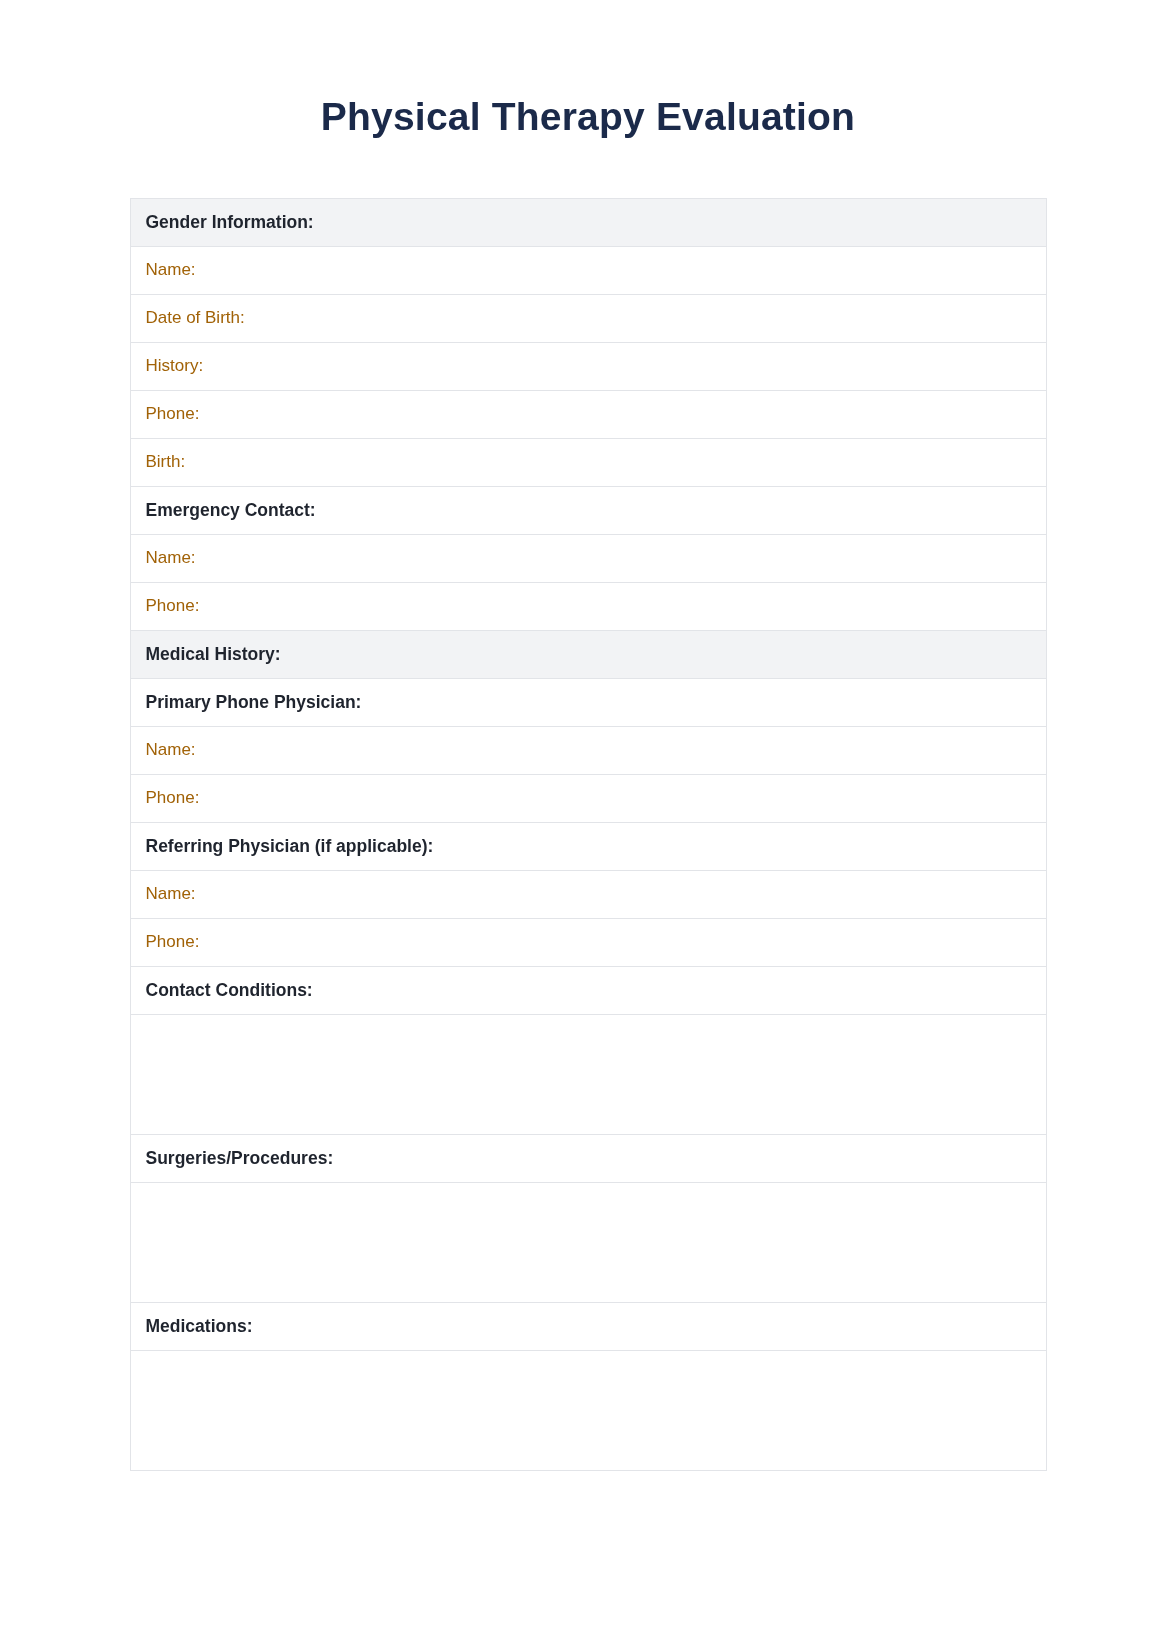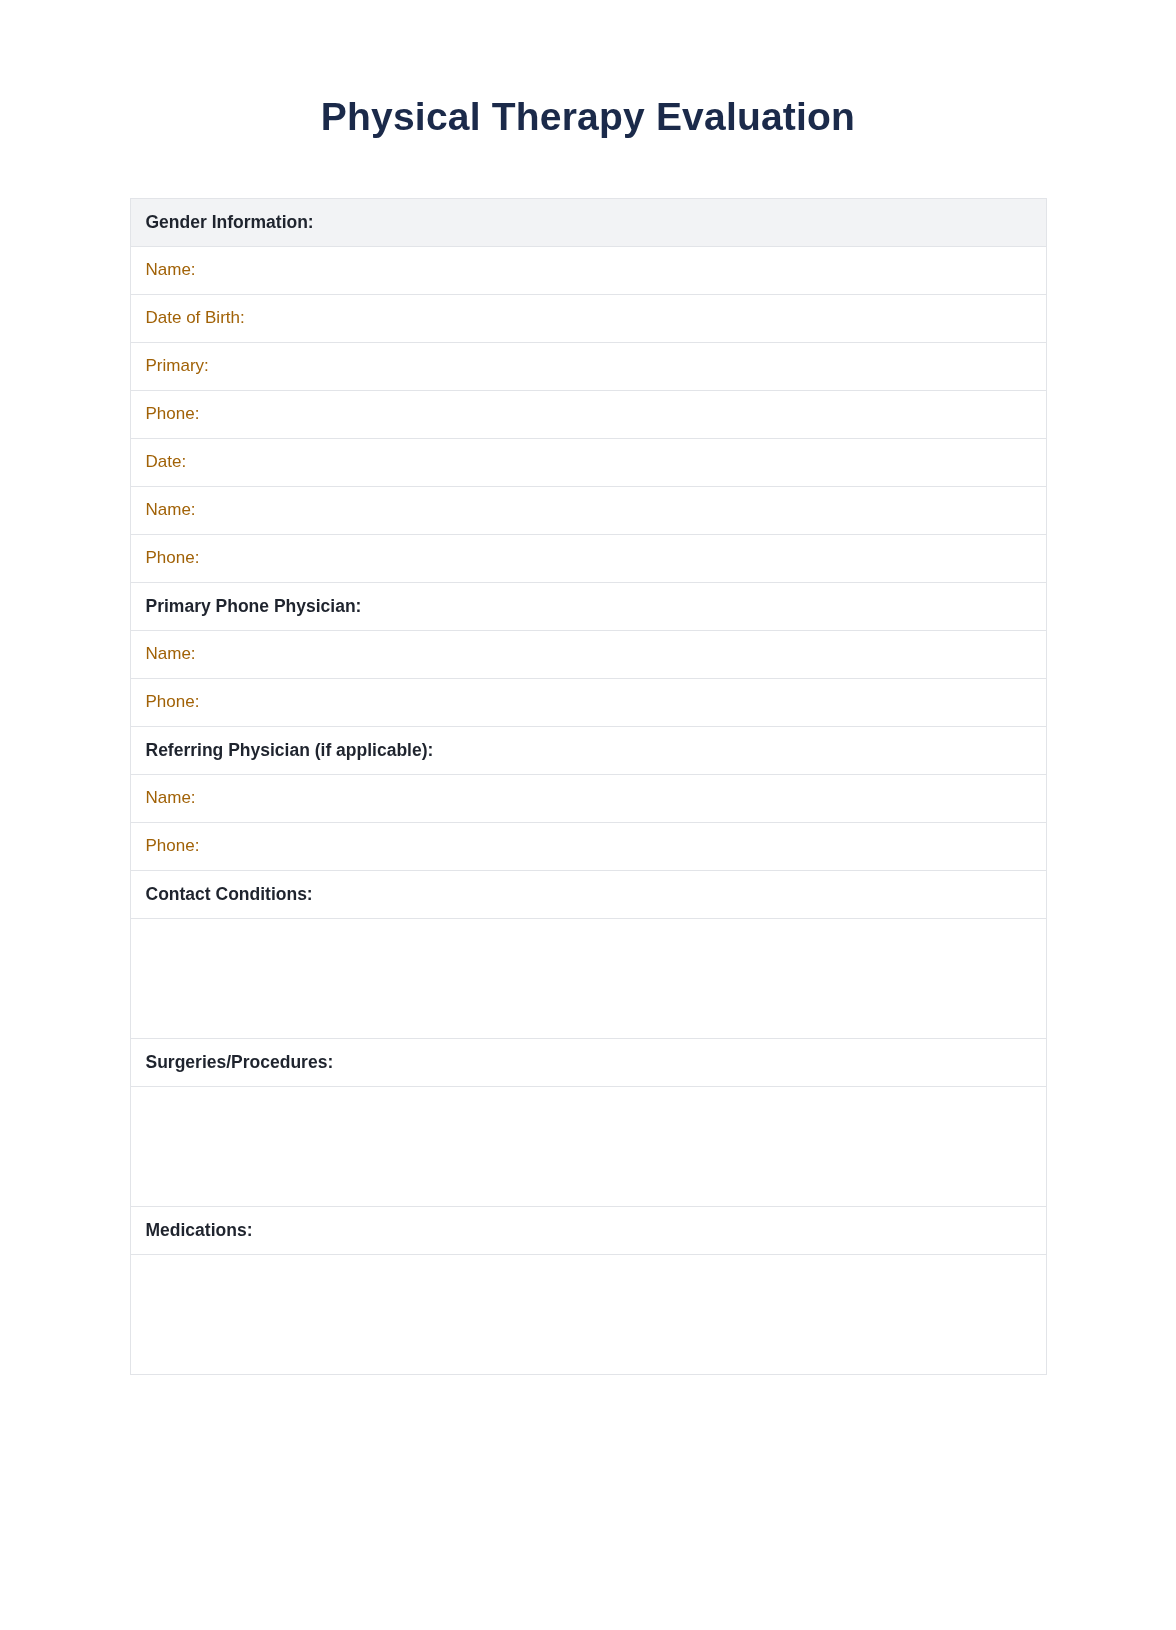--- a/index.html
+++ b/index.html
@@ -85,33 +85,39 @@
         <tr>
           <td class="section">Gender Information:</td>
         </tr>
         <tr>
           <td class="field">Name:</td>
         </tr>
         <tr>
           <td class="field">Date of Birth:</td>
         </tr>
         <tr>
-          <td class="field">Primary:</td>
+          <td class="field">History:</td>
         </tr>
         <tr>
           <td class="field">Phone:</td>
         </tr>
         <tr>
-          <td class="field">Date:</td>
+          <td class="field">Birth:</td>
+        </tr>
+        <tr>
+          <td class="subhead">Emergency Contact:</td>
         </tr>
         <tr>
           <td class="field">Name:</td>
         </tr>
         <tr>
           <td class="field">Phone:</td>
+        </tr>
+        <tr>
+          <td class="section">Medical History:</td>
         </tr>
         <tr>
           <td class="subhead">Primary Phone Physician:</td>
         </tr>
         <tr>
           <td class="field">Name:</td>
         </tr>
         <tr>
           <td class="field">Phone:</td>
         </tr>

